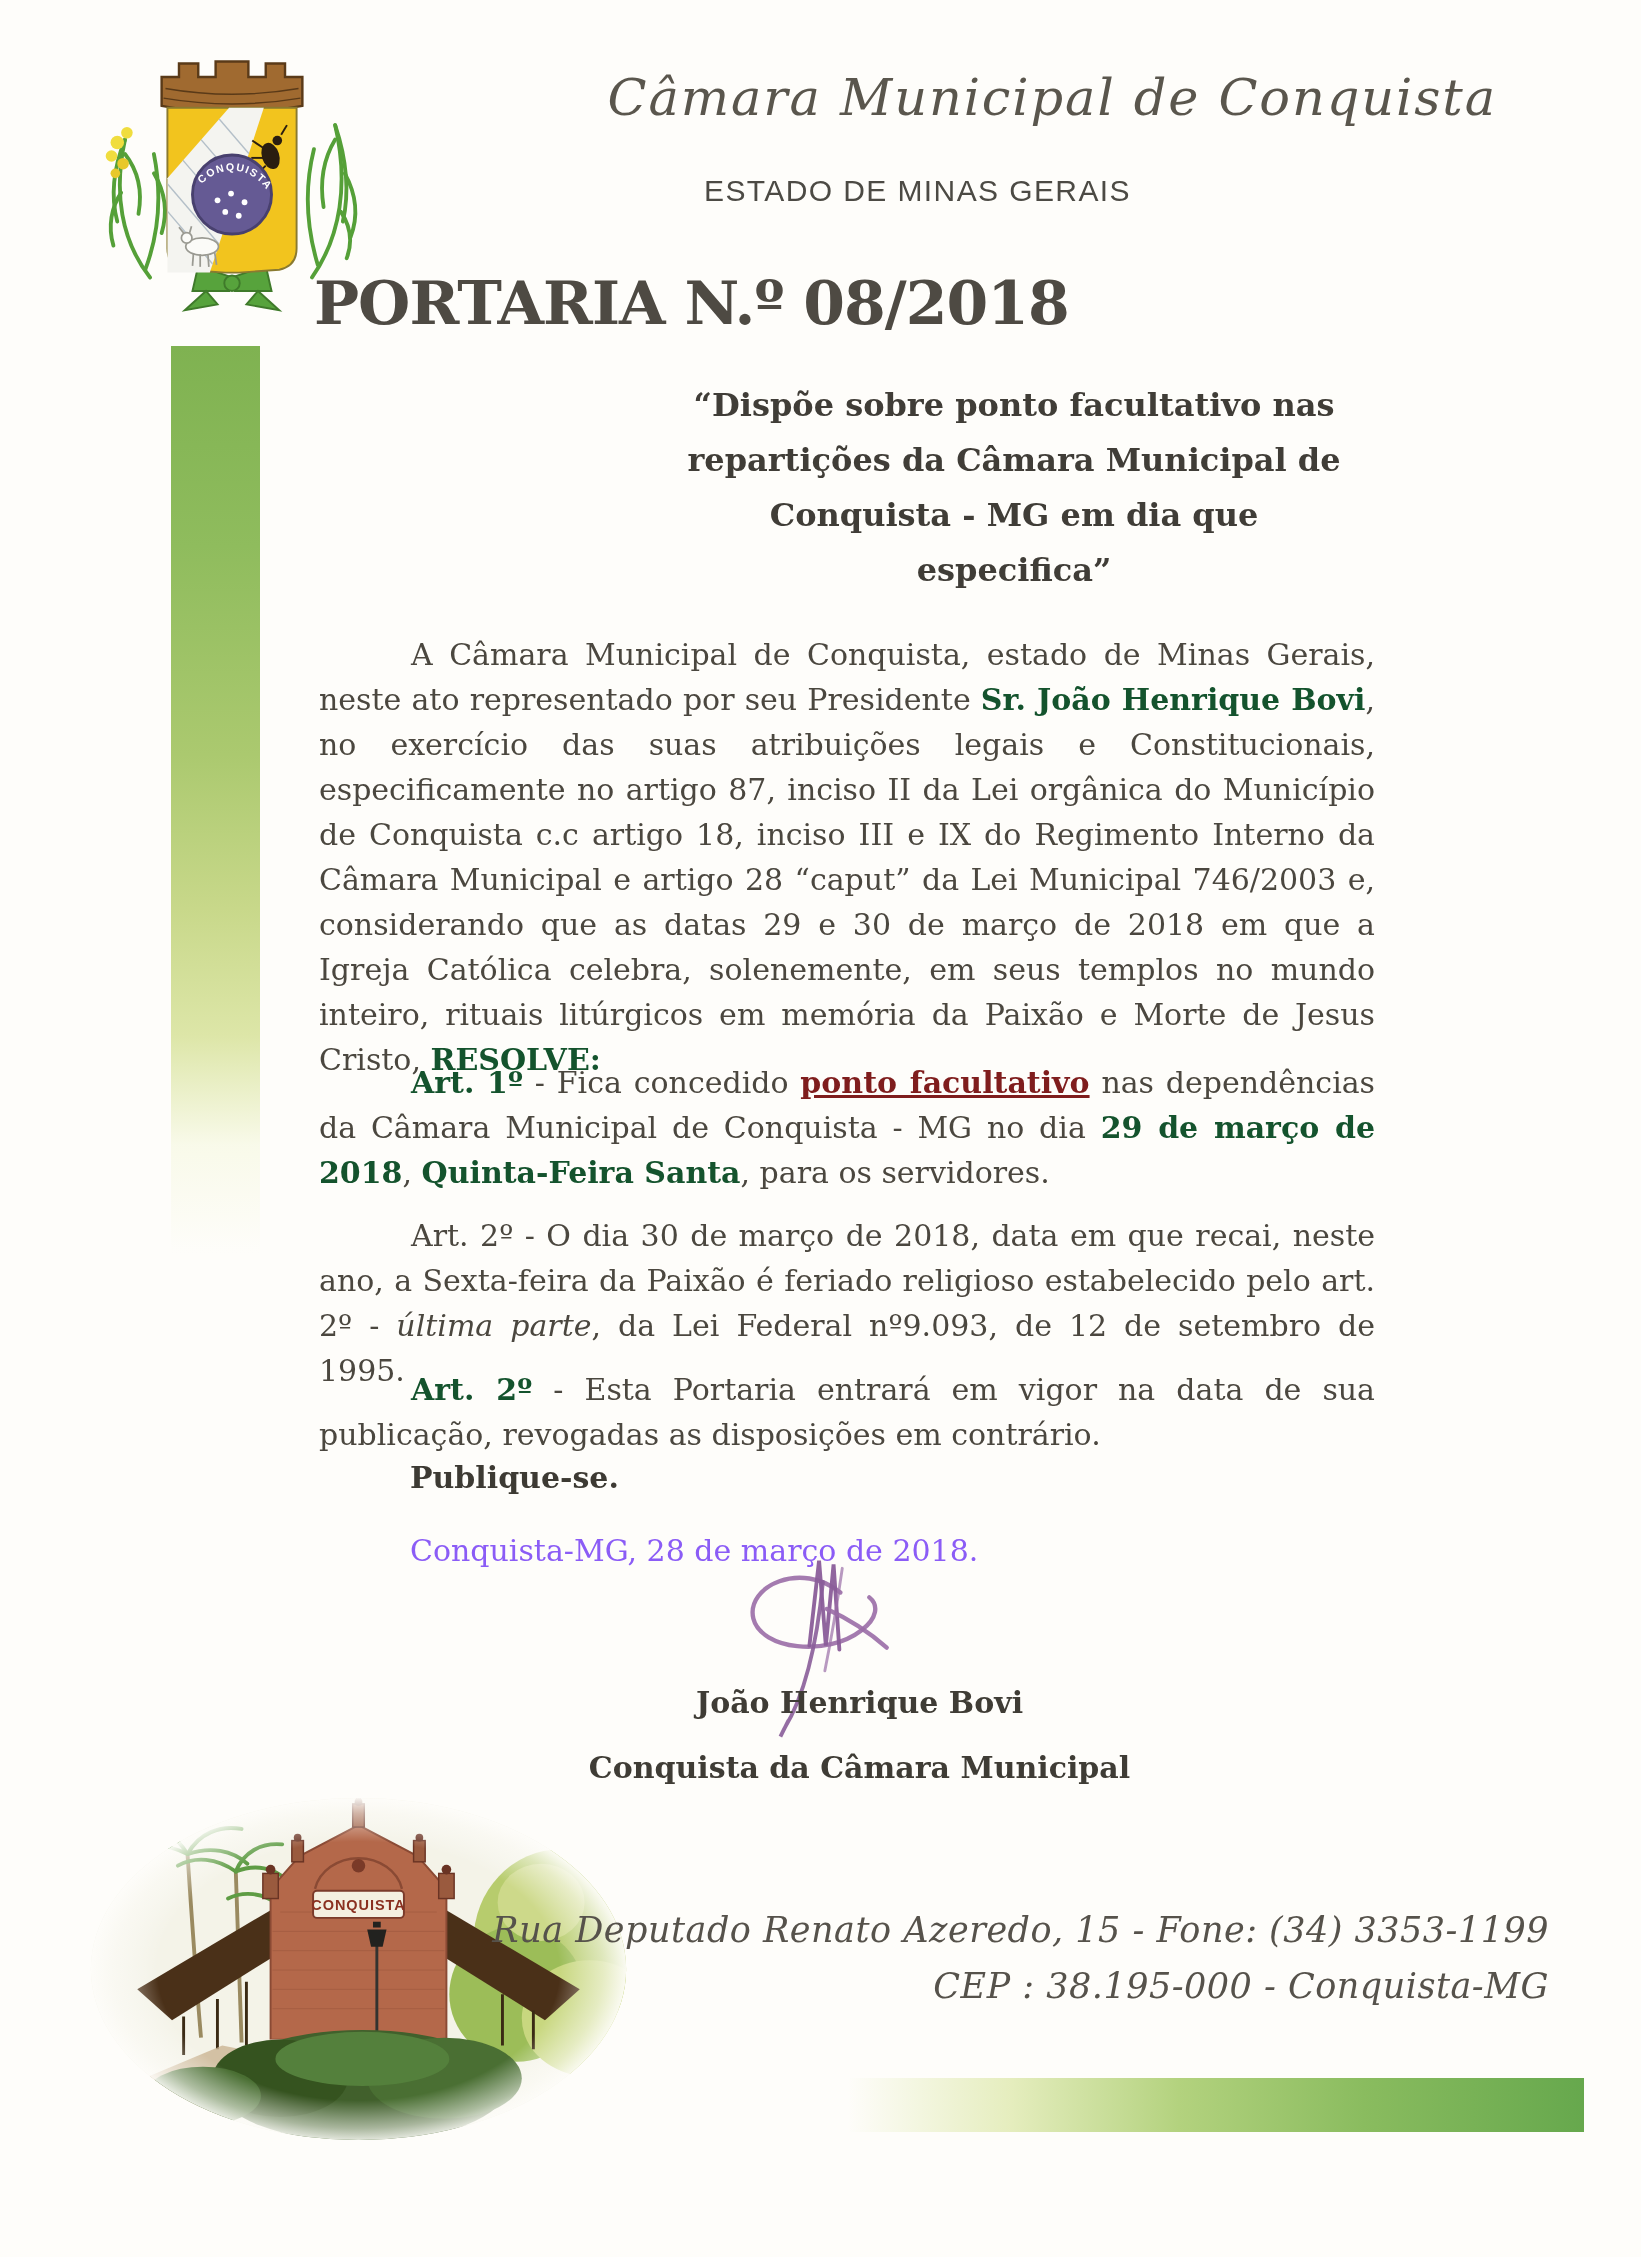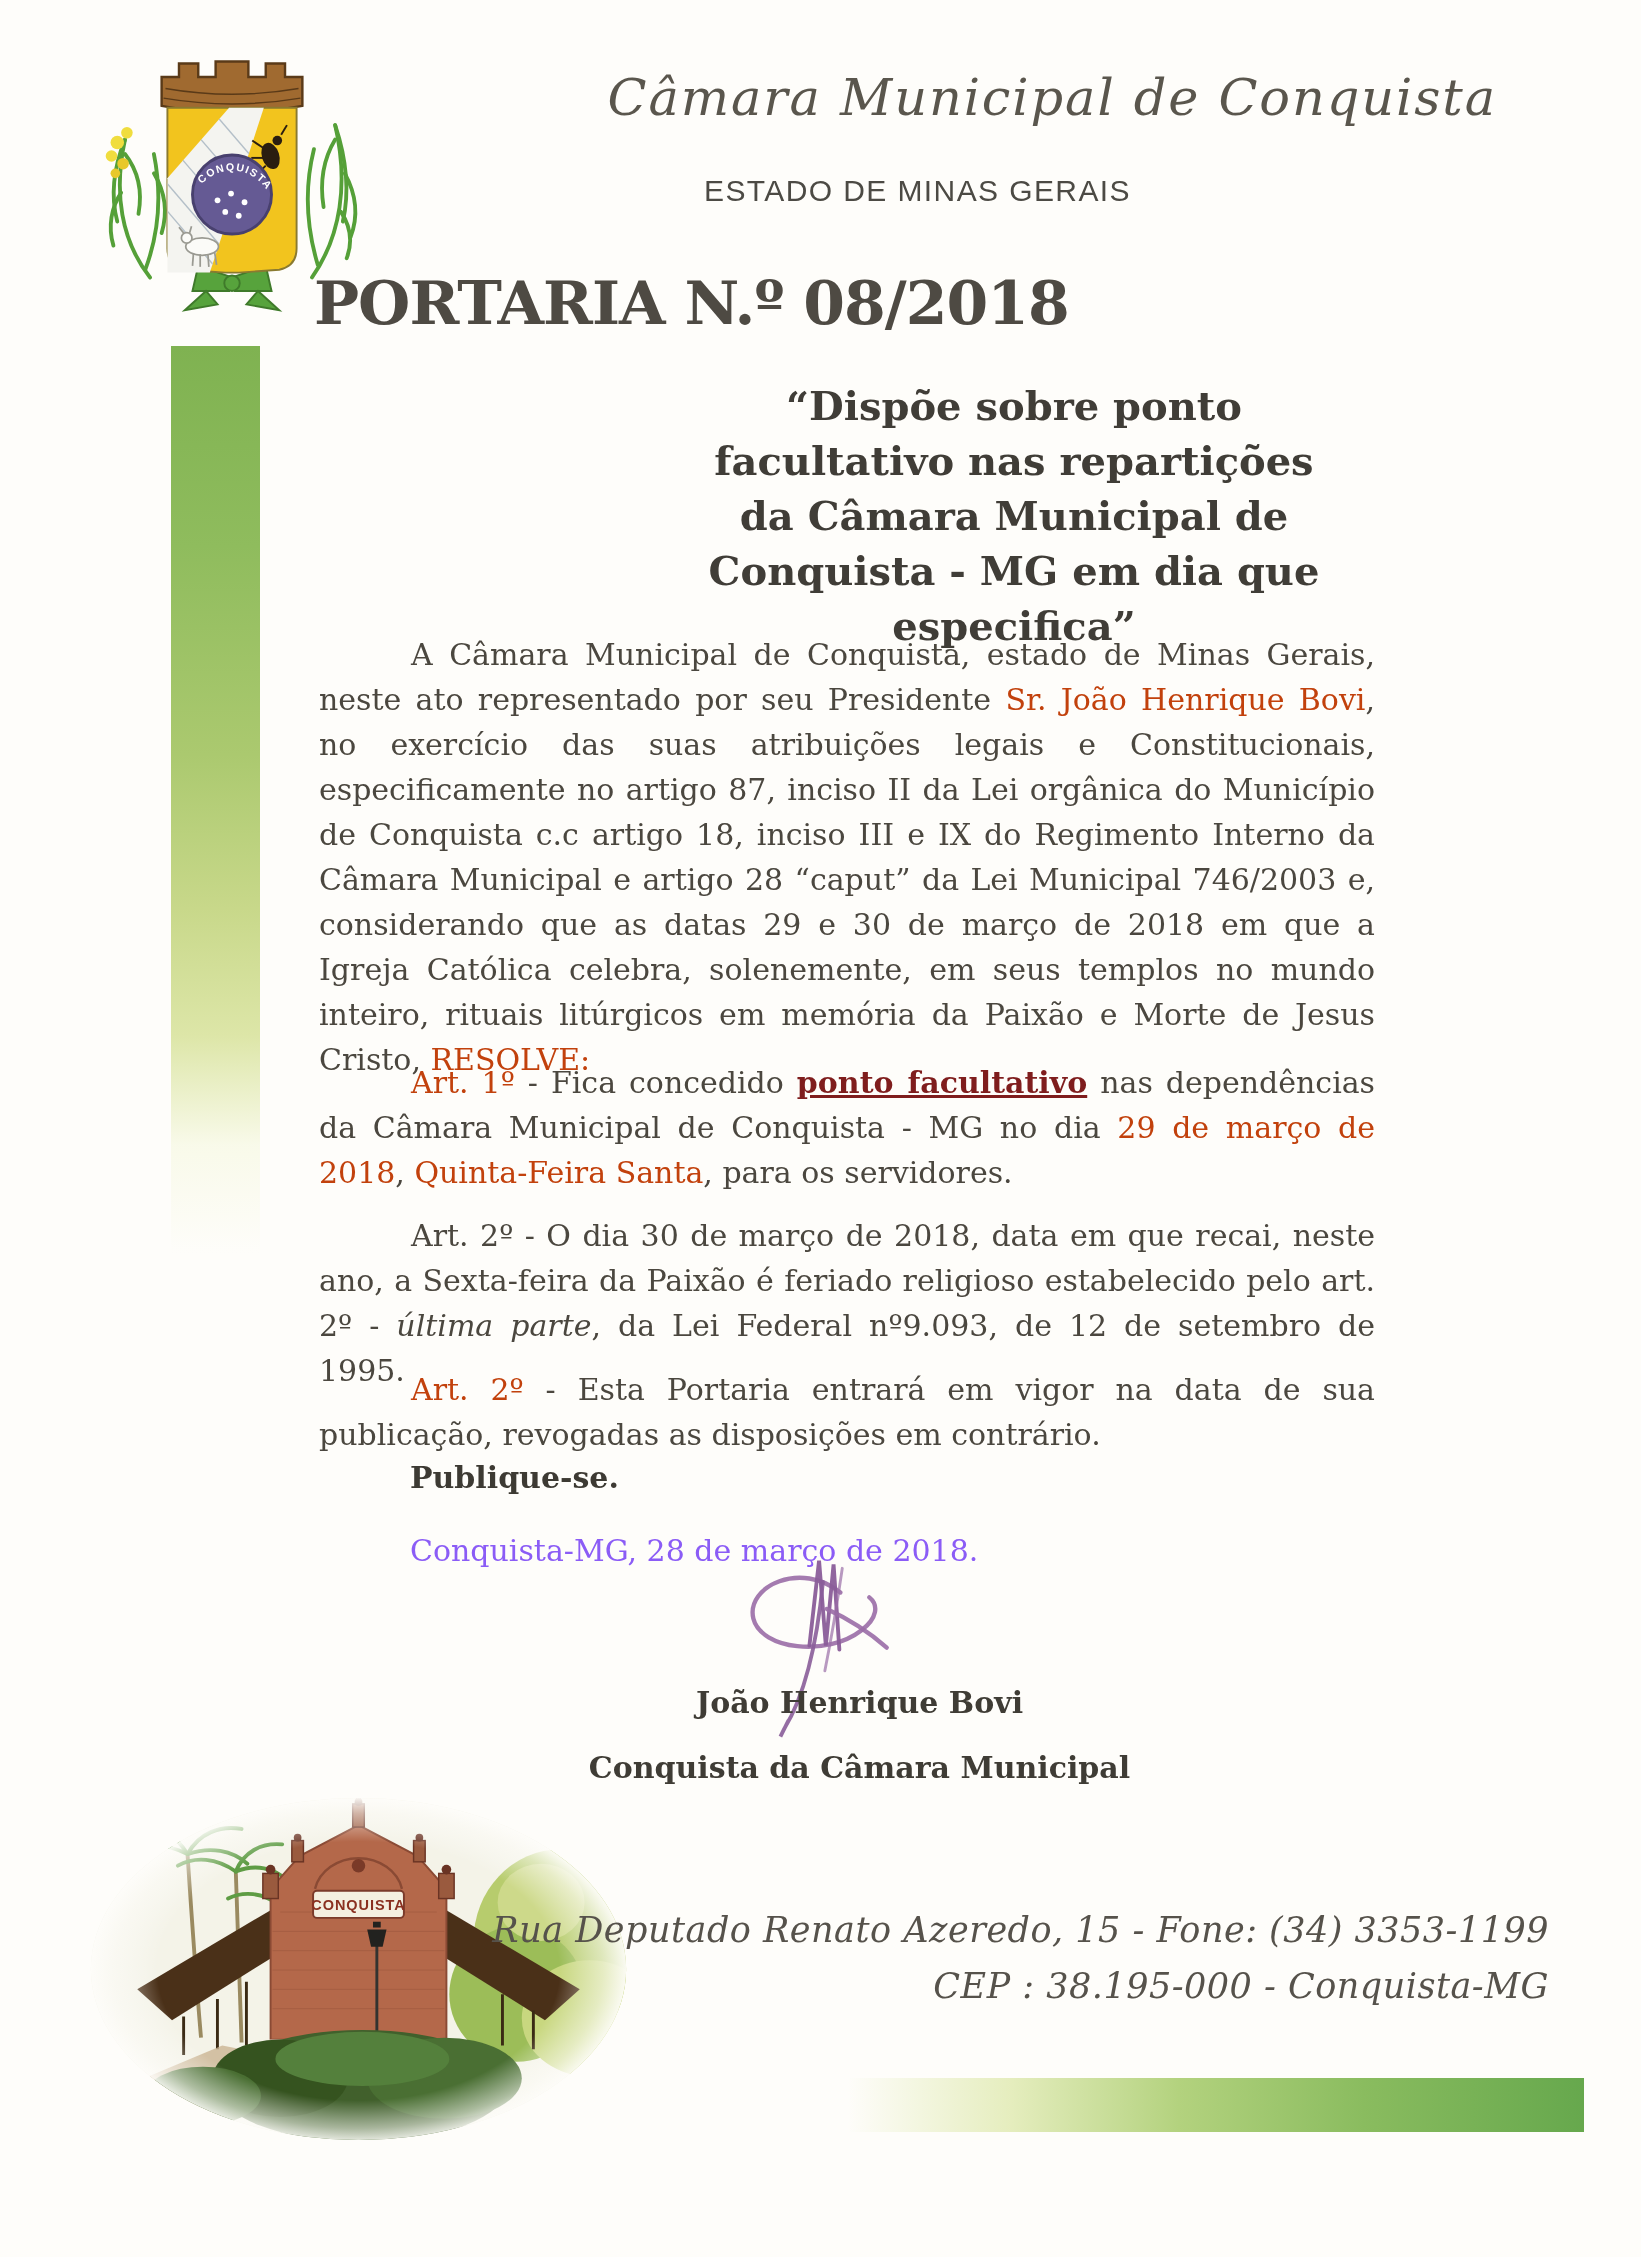--- a/index.html
+++ b/index.html
@@ -17,25 +17,25 @@
              font-weight:bold;font-size:60px;letter-spacing:-1px;color:#4e4a43;}
   
   .left-bar{left:171px;top:346px;width:89px;height:908px;
             background:linear-gradient(180deg,#7fb251 0%,#8fbc5d 22%,#abc96f 45%,
                         #c8d88a 62%,#dde6a8 76%,rgba(244,247,220,.55) 88%,rgba(255,255,255,0) 100%);}
   .bottom-bar{left:848px;top:2078px;width:736px;height:54px;
               background:linear-gradient(90deg,rgba(255,255,255,0) 0%,rgba(221,232,170,.75) 22%,
                           #b3d27e 45%,#8abc5f 70%,#66a84d 100%);}
   
   .epigraph{left:681px;top:378px;width:666px;text-align:center;font-weight:bold;
-            font-size:40px;line-height:55px;color:#403d37;}
+            font-size:32px;line-height:55px;color:#403d37;}
   
   .para{left:319px;width:1056px;margin:0;font-size:30px;line-height:45px;
         text-align:justify;text-indent:92px;color:#4b473f;}
-  .b{font-weight:normal;color:#c2410c;}
+  .b{font-weight:bold;color:#14532d;}
   .bu{font-weight:bold;text-decoration:underline;color:#7f1d1d;}
   .i{font-style:italic;}
   .publish{left:410px;top:1460px;font-weight:bold;font-size:30px;color:#3d3a33;}
   .dateline{left:410px;top:1533px;font-size:30px;color:#8b5cf6;}
   .sig-name{left:478px;top:1685px;width:763px;text-align:center;font-weight:bold;
             font-size:30px;color:#3f3c35;}
   .sig-role{left:478px;top:1750px;width:763px;text-align:center;font-weight:bold;
             font-size:30px;color:#3f3c35;}
   
   .addr{right:92px;text-align:right;font-family:"DejaVu Serif",serif;font-style:italic;

